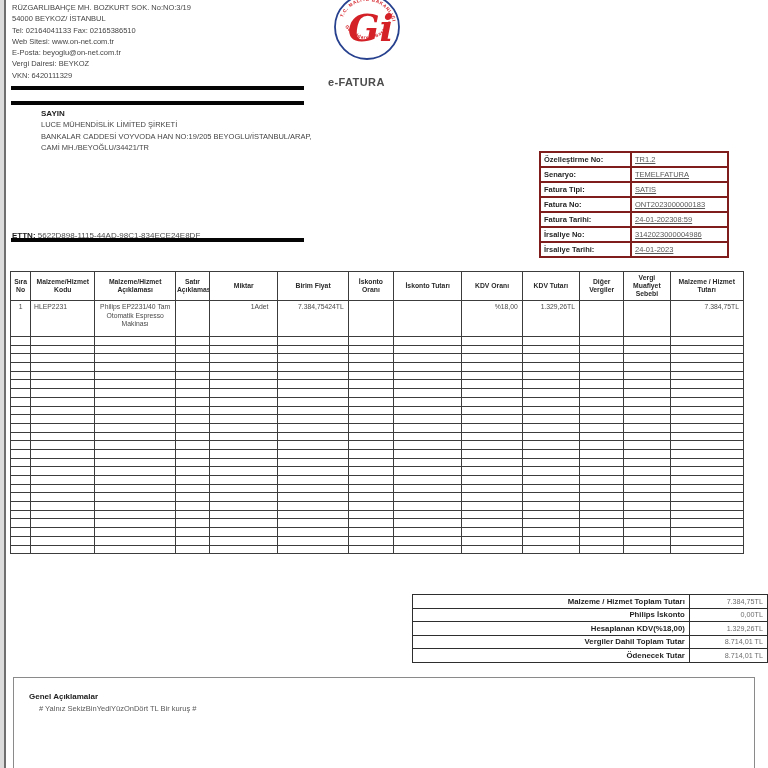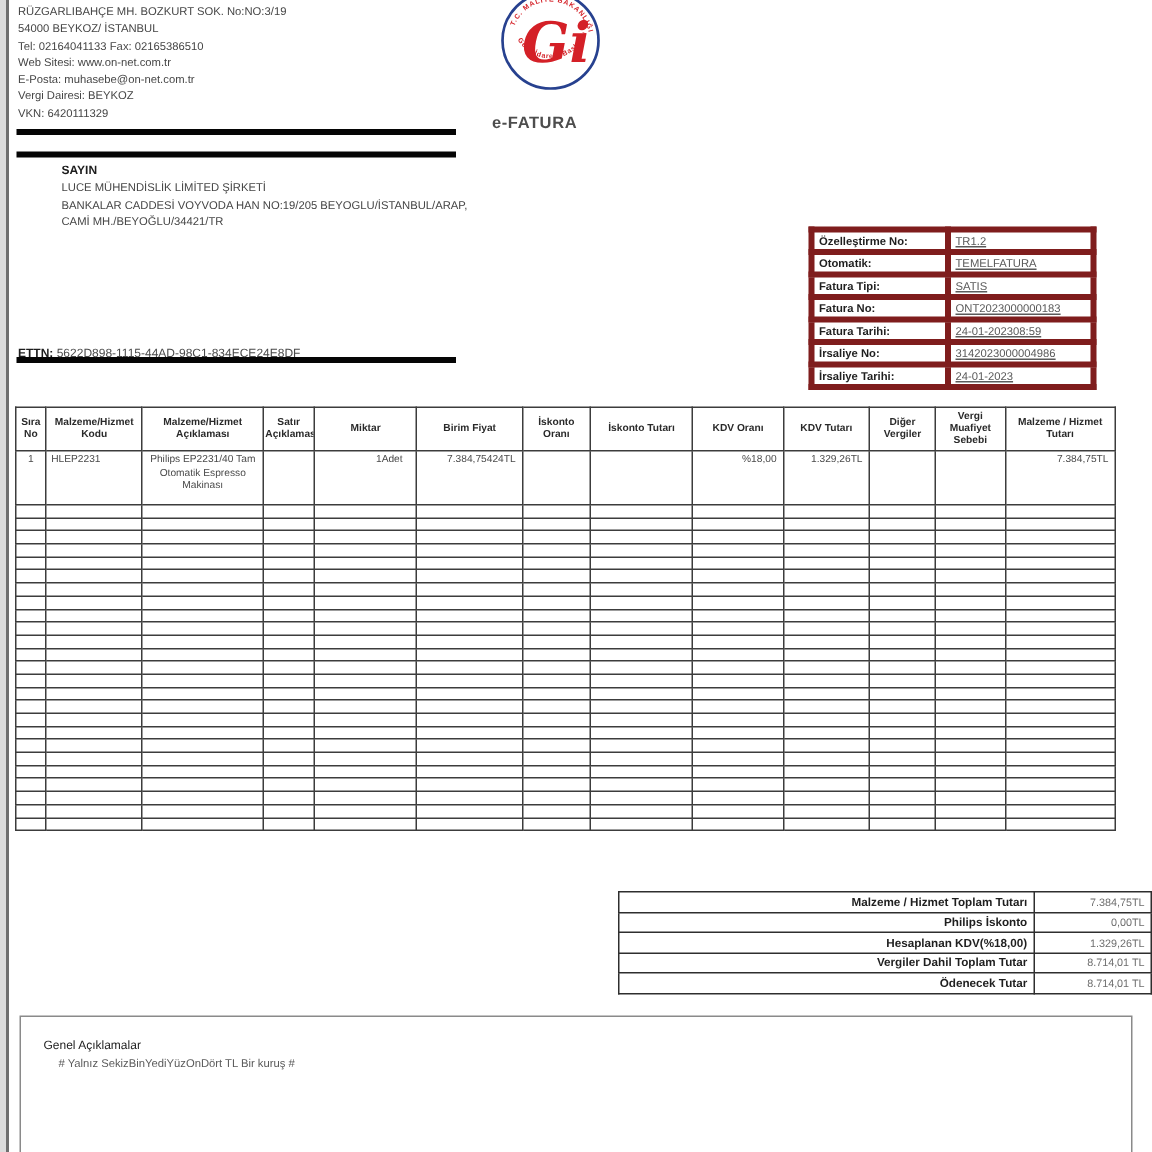--- a/index.html
+++ b/index.html
@@ -17,21 +17,21 @@
   .buyer-block { position:absolute; left:12px; top:108px; font-size:7.5px; color:#454545;margin-left:29px; }
   .buyer-top { line-height:11.4px; }
   .buyer-bottom { margin-top:6px; line-height:13px; }
   .sayin { font-weight:bold; color:#1d1d1d; font-size:8px; }
 
   .logo-wrap { position:absolute; left:331px; top:-6px; width:72px; height:72px; }
   .efatura-label { position:absolute; left:328px; top:76px; width:84px; text-align:left;
                    font-weight:bold; font-size:11px; letter-spacing:0.4px; color:#4d4d4d; }
 
   .info-table { position:absolute; left:539px; top:151px; border-collapse:collapse; table-layout:fixed; }
-  .info-table td { border:4px solid #7f1d1d; height:15px; padding:1px 3px; font-size:7.5px; vertical-align:middle; }
+  .info-table td { border:2px solid #7f1d1d; height:15px; padding:1px 3px; font-size:7.5px; vertical-align:middle; }
   .info-table td.lbl { width:91px; font-weight:bold; color:#1f1f1f; }
   .info-table td.val { width:97px; color:#5a5a5a;text-decoration:underline; }
 
   .ettn-line { position:absolute; left:12px; top:231px; font-size:8px; color:#4a4a4a; }
   .ettn-line b { color:#1d1d1d; }
 
   .items-table { position:absolute; left:10px; top:271px; width:734px;
                  border-collapse:collapse; table-layout:fixed; }
   .items-table th, .items-table td { border:1px solid #3c3c3c; font-size:6.8px; overflow:hidden; }
   .items-table th { font-weight:bold; color:#2a2a2a; text-align:center; vertical-align:middle;
@@ -40,37 +40,37 @@
   .items-table td.empty { height:8.7px; padding:0; }
 
   .totals-table { position:absolute; left:412px; top:594px; border-collapse:collapse; table-layout:fixed; }
   .totals-table td { border:1px solid #2e2e2e; height:13.5px; vertical-align:middle; }
   .totals-table td.lbl { width:288px; font-weight:bold; color:#1f1f1f; font-size:7.8px;
                          text-align:right; padding-right:4px; }
   .totals-table td.val { width:80px; color:#6e6e6e; font-size:7.2px; text-align:right; padding-right:4px; }
 
   .notes-box { position:absolute; left:13px; top:677px; width:742px; height:105px;
                border:1px solid #8a8a8a; padding:14px 0 0 15px; }
-  .notes-title { font-weight:normal; font-size:8px; color:#222; }
+  .notes-title { font-weight:bold; font-size:8px; color:#222; }
   .notes-line { font-size:7.5px; color:#5a5a5a; margin:3px 0 0 10px; }
 </style>
 </head>
 <body>
 
 <div class="page">
 
   <div class="left-gutter"></div>
   <div class="left-edge-line"></div>
 
   <div class="seller-block">
     <div>RÜZGARLIBAHÇE MH. BOZKURT SOK.  No:NO:3/19</div>
     <div>54000 BEYKOZ/ İSTANBUL</div>
     <div>Tel: 02164041133 Fax: 02165386510</div>
     <div>Web Sitesi: www.on-net.com.tr</div>
-    <div>E-Posta: muhasebe@on-net.com.tr</div>
+    <div>E-Posta: beyoglu@on-net.com.tr</div>
     <div>Vergi Dairesi: BEYKOZ</div>
     <div>VKN: 6420111329</div>
   </div>
 
   <div class="black-bar" id="bar1"></div>
   <div class="black-bar" id="bar2"></div>
   <div class="black-bar" id="bar3"></div>
 
   <div class="logo-wrap">
     <svg width="72" height="72" viewBox="0 0 72 72">
@@ -99,21 +99,21 @@
     </div>
   </div>
 
   <table class="info-table">
     <tbody id="info-tbody">
         <tr>
           <td class="lbl">Özelleştirme No:</td>
           <td class="val">TR1.2</td>
         </tr>
         <tr>
-          <td class="lbl">Otomatik:</td>
+          <td class="lbl">Senaryo:</td>
           <td class="val">TEMELFATURA</td>
         </tr>
         <tr>
           <td class="lbl">Fatura Tipi:</td>
           <td class="val">SATIS</td>
         </tr>
         <tr>
           <td class="lbl">Fatura No:</td>
           <td class="val">ONT2023000000183</td>
         </tr>

